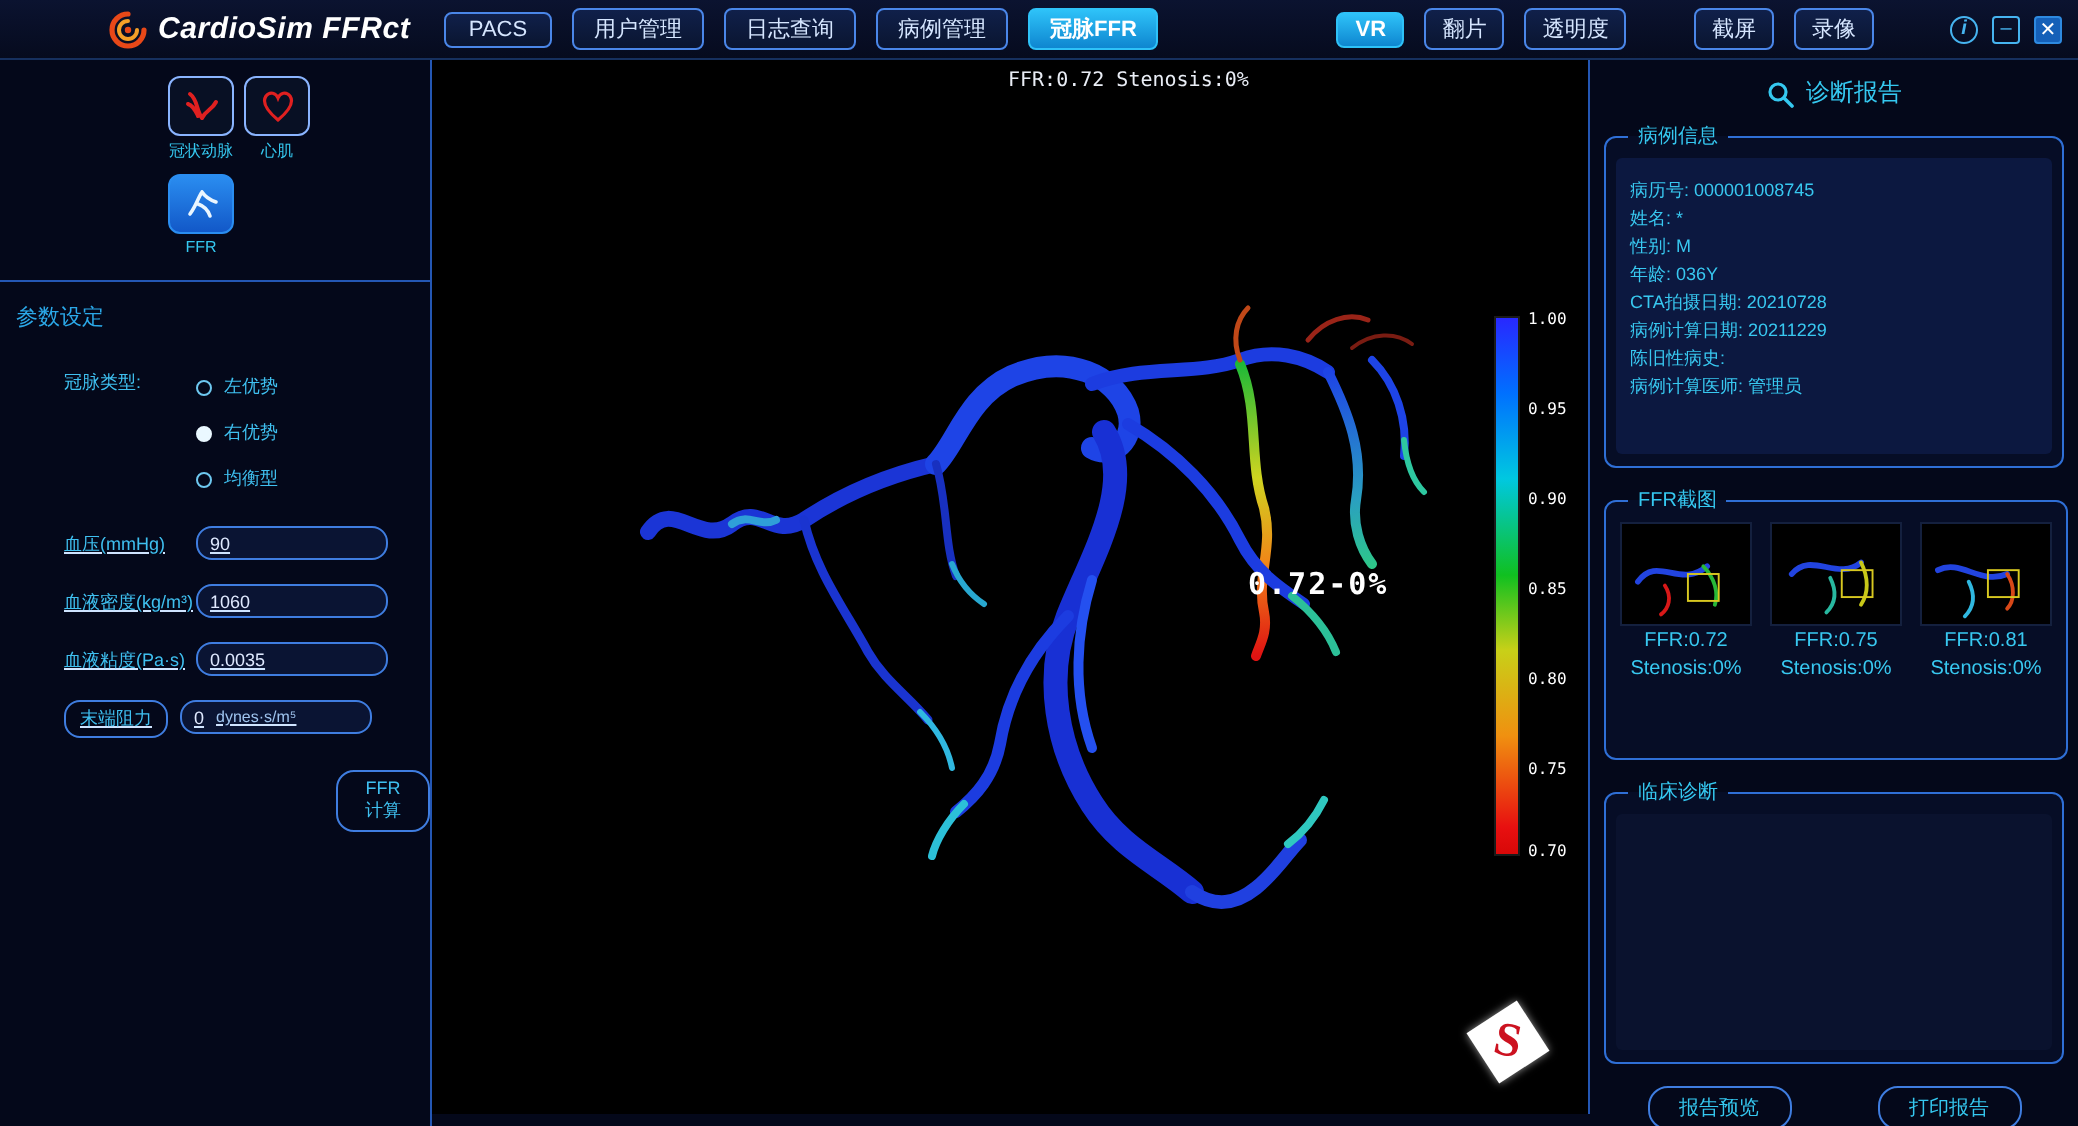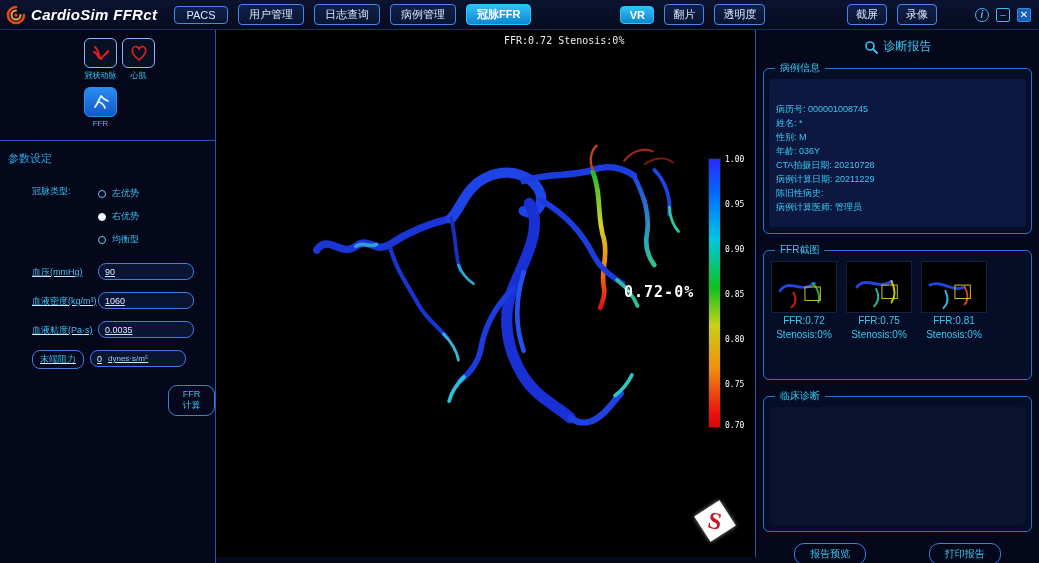--- a/index.html
+++ b/index.html
@@ -1,20 +1,20 @@
 <!DOCTYPE html>
 <html><head>
 <meta charset="utf-8">
 <style>
   * { margin:0; padding:0; box-sizing:border-box; }
   html,body { width:1039px; height:563px; overflow:hidden; }
   body { background:#04081a; font-family:"Liberation Sans", sans-serif; color:#cfe4ff; }
 
   
-  .topbar { height:30px; display:flex; align-items:center; background:linear-gradient(#0b1330,#060b1e); border-bottom:1px solid #16305e; }
+  .topbar { height:30px; display:flex; align-items:center; background:linear-gradient(#0b1330,#060b1e); border-bottom:1px solid #16305e;padding-left:48px; }
   .brand { display:flex; align-items:center; gap:5px; margin-left:6px; width:162px; }
   .app-title { font-size:15px; font-weight:bold; font-style:italic; color:#ffffff; letter-spacing:.3px; white-space:nowrap; }
   .tb-group { display:flex; align-items:center; gap:10px; }
   .mainnav { margin-left:6px; }
   .viewctrl { margin-left:89px; }
   .actions { margin-left:auto; margin-right:38px; }
   .winctrl { display:flex; align-items:center; gap:7px; margin-right:8px; }
   .tb-btn { min-width:54px; padding:2px 10px; text-align:center; border:1px solid #4a86e8; border-radius:4px;
             color:#d6e6ff; font-size:11px; background:linear-gradient(#10204a,#0a1530); cursor:pointer; white-space:nowrap; }
   .tb-btn.small { min-width:34px; padding:2px 8px; }
@@ -22,21 +22,21 @@
   .win-ic { width:14px; height:14px; display:inline-flex; align-items:center; justify-content:center;
             color:#46b4f0; font-size:10px; border:1px solid #46b4f0; cursor:pointer; }
   .win-ic.round { border-radius:50%; font-style:italic; font-weight:bold; }
   .win-ic.sq { border-radius:2px; }
   .win-ic.close { background:#1560b8; color:#fff; border-color:#2e8ae0; }
 
   
   .content { display:flex; height:533px; }
   .sidebar { width:216px; border-right:1px solid #2457b4; position:relative; padding-top:8px; }
   .viewport { flex:1; background:#000; position:relative; border-right:1px solid #2457b4; margin-bottom:6px; overflow:hidden; }
-  .report { width:283px; padding:4px 7px 0 7px; display:flex; flex-direction:column; }
+  .report { width:244px; padding:4px 7px 0 7px; display:flex; flex-direction:column; }
 
   
   .tools-row { display:flex; gap:5px; margin-left:84px; }
   .tool { width:33px; text-align:center; cursor:pointer; }
   .tool-box { width:33px; height:30px; border:1px solid #8ab4ff; border-radius:6px; display:flex; align-items:center; justify-content:center; background:#081024; }
   .tool-box.filled { background:linear-gradient(#2a8df0,#1258c8); border-color:#2a8df0; }
   .tool-label { display:block; font-size:8px; color:#35c8f0; margin-top:2px; white-space:nowrap; }
   .tools-row2 { margin-left:84px; margin-top:6px; }
   .side-divider { border:none; border-top:1px solid #2457b4; margin:12px 0 0 0; }
   .section-title { color:#2ba8e8; font-size:11px; margin:10px 0 6px 8px; }
@@ -69,21 +69,21 @@
   .cb-tick:nth-child(2){top:-3px} .cb-tick:nth-child(3){top:42px} .cb-tick:nth-child(4){top:87px}
   .cb-tick:nth-child(5){top:132px} .cb-tick:nth-child(6){top:177px} .cb-tick:nth-child(7){top:222px} .cb-tick:nth-child(8){top:263px}
   .s-logo { position:absolute; right:18px; bottom:14px; width:44px; height:44px; display:flex; align-items:center; justify-content:center; transform:rotate(12deg); }
   .s-diamond { width:30px; height:30px; background:#ffffff; transform:rotate(45deg); display:flex; align-items:center; justify-content:center; box-shadow:0 0 4px rgba(255,255,255,.6); }
   .s-diamond span { transform:rotate(-45deg); color:#cc1220; font-size:24px; font-weight:900; font-family:"Liberation Serif",serif; line-height:1; }
 
   
   .report-header { display:flex; align-items:center; justify-content:center; gap:6px; color:#35c8f0; font-size:12px; margin:4px 0 6px 0; }
   fieldset.panel { border:1px solid #2f6fd6; border-radius:6px; padding:4px 5px 6px 5px; margin-bottom:9px; background:#060d26; }
   fieldset.panel legend { color:#35c8f0; font-size:10px; padding:0 5px; margin-left:6px; }
-  .inner-box { background:#0c1840; border-radius:3px; padding:23px 7px; }
+  .inner-box { background:#0c1840; border-radius:3px; padding:9px 7px; }
   .case-box { height:148px; }
   .ci-row { font-size:9px; color:#38c8f0; line-height:14px; white-space:nowrap; }
   .thumbs { display:flex; gap:5px; }
   .thumb { width:70px; text-align:center; cursor:pointer; }
   .thumb-img { width:66px; height:52px; background:#000; border:1px solid #14203e; display:block; margin:0 auto; }
   .thumb-ffr, .thumb-sten { color:#38c8f0; font-size:10px; line-height:13px; margin-top:1px; white-space:nowrap; }
   .shots-pad { height:32px; }
   .diag-box { height:118px; background:#0a122e; }
   .report-buttons { display:flex; justify-content:space-around; margin-top:2px; }
   .rep-btn { border:1px solid #3f7de0; border-radius:10px; background:transparent; color:#35c8f0; font-size:10px; padding:3px 15px; cursor:pointer; white-space:nowrap; }

